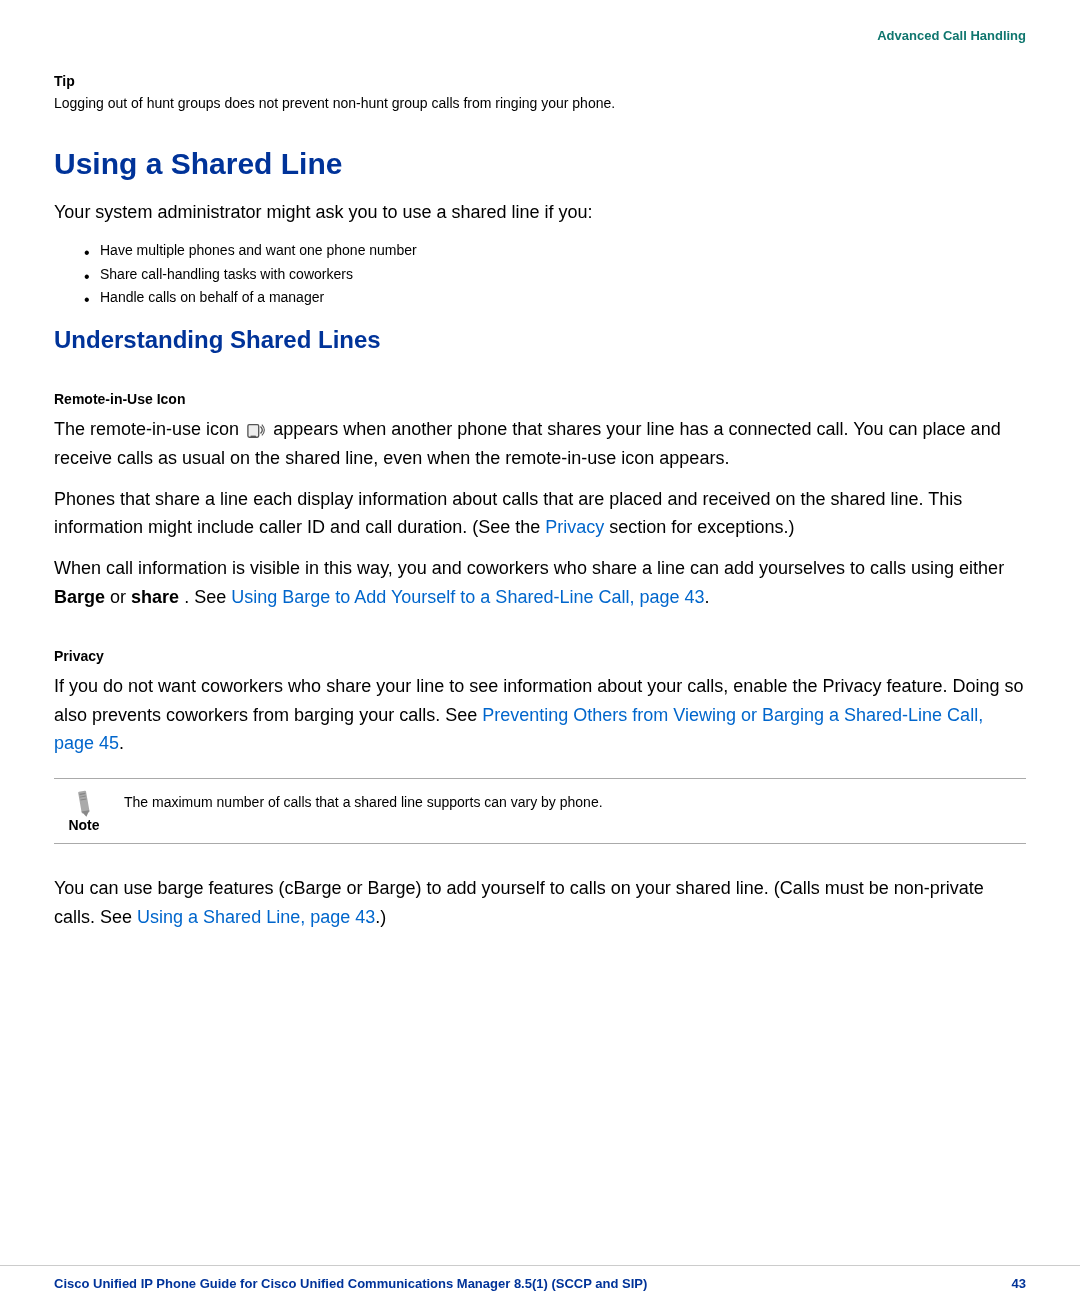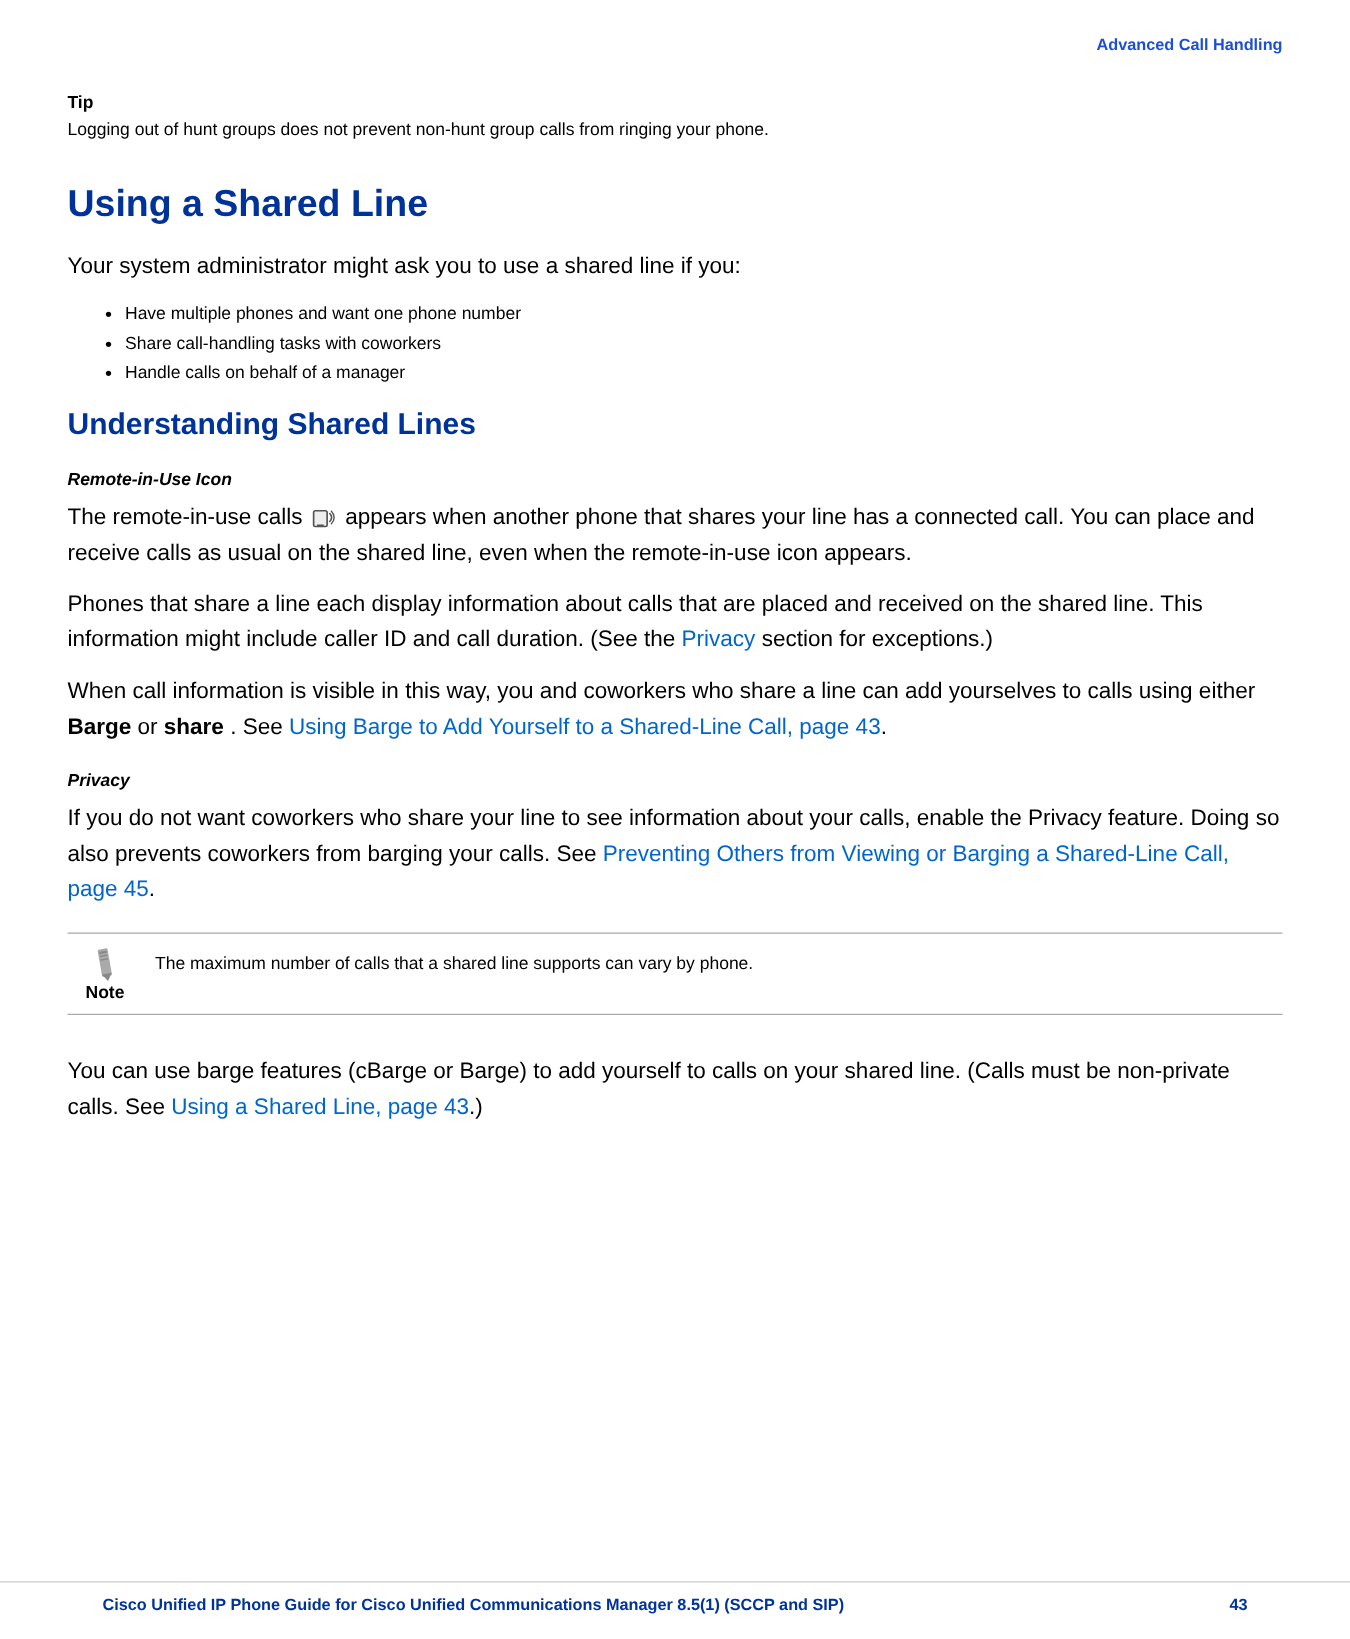--- a/index.html
+++ b/index.html
@@ -30,21 +30,21 @@
     .page-header {
       display: flex;
       justify-content: flex-end;
       padding: 28px 54px 10px 54px;
       border-bottom: none;
     }
 
     .header-title {
       font-weight: bold;
       font-size: 13px;
-      color: #1d4ed8;
+      color: #0f766e;
     }
 
     
     .content {
       padding: 20px 54px 20px 54px;
     }
 
     
     .tip-section {
       margin-bottom: 32px;
@@ -76,22 +76,21 @@
       font-weight: bold;
       color: #003399;
       margin-top: 10px;
       line-height: 1.2;
     }
 
     .subsection-heading {
       font-weight: bold;
       font-size: 14px;
       margin-bottom: 8px;
-      margin-top: 20px;
-      font-style: italic;
+      margin-top: 36px;
     }
 
     
     .body-text {
       font-size: 18px;
       line-height: 1.6;
       margin-bottom: 12px;
     }
 
     
@@ -150,21 +149,21 @@
       flex: 1;
       padding-top: 2px;
     }
 
     
     .page-footer {
       position: absolute;
       bottom: 20px;
       left: 0;
       right: 0;
-      padding: 0 82px;
+      padding: 0 54px;
       display: flex;
       justify-content: space-between;
       align-items: center;
       border-top: 1px solid #cccccc;
       padding-top: 10px;
     }
 
     .footer-text {
       font-weight: bold;
       font-size: 13px;
@@ -209,21 +208,21 @@
     <ul class="bullet-list">
       <li><span>Have multiple phones and want one phone number</span></li>
       <li><span>Share call-handling tasks with coworkers</span></li>
       <li><span>Handle calls on behalf of a manager</span></li>
     </ul>
 
     <h2 class="section-heading-sub">Understanding Shared Lines</h2>
 
     <div class="subsection-heading">Remote-in-Use Icon</div>
     <p class="body-text">
-      <span>The remote-in-use calls</span>
+      <span>The remote-in-use icon</span>
       
       <svg class="remote-in-use-icon" viewBox="0 0 22 20" xmlns="http://www.w3.org/2000/svg">
         <g fill="none" stroke="#333" stroke-width="1.5">
           <rect x="2" y="4" width="12" height="14" rx="1.5" fill="#eee" stroke="#555"></rect>
           <line x1="5" y1="17" x2="11" y2="17" stroke="#555"></line>
           <path d="M16 6 Q20 10 16 14" stroke="#555" stroke-width="1.5" fill="none"></path>
           <path d="M17.5 4 Q23 10 17.5 16" stroke="#555" stroke-width="1.2" fill="none"></path>
         </g>
       </svg>
       <span>appears when another phone that shares your line has a connected call. You can place and receive calls as usual on the shared line, even when the remote-in-use icon appears.</span>

